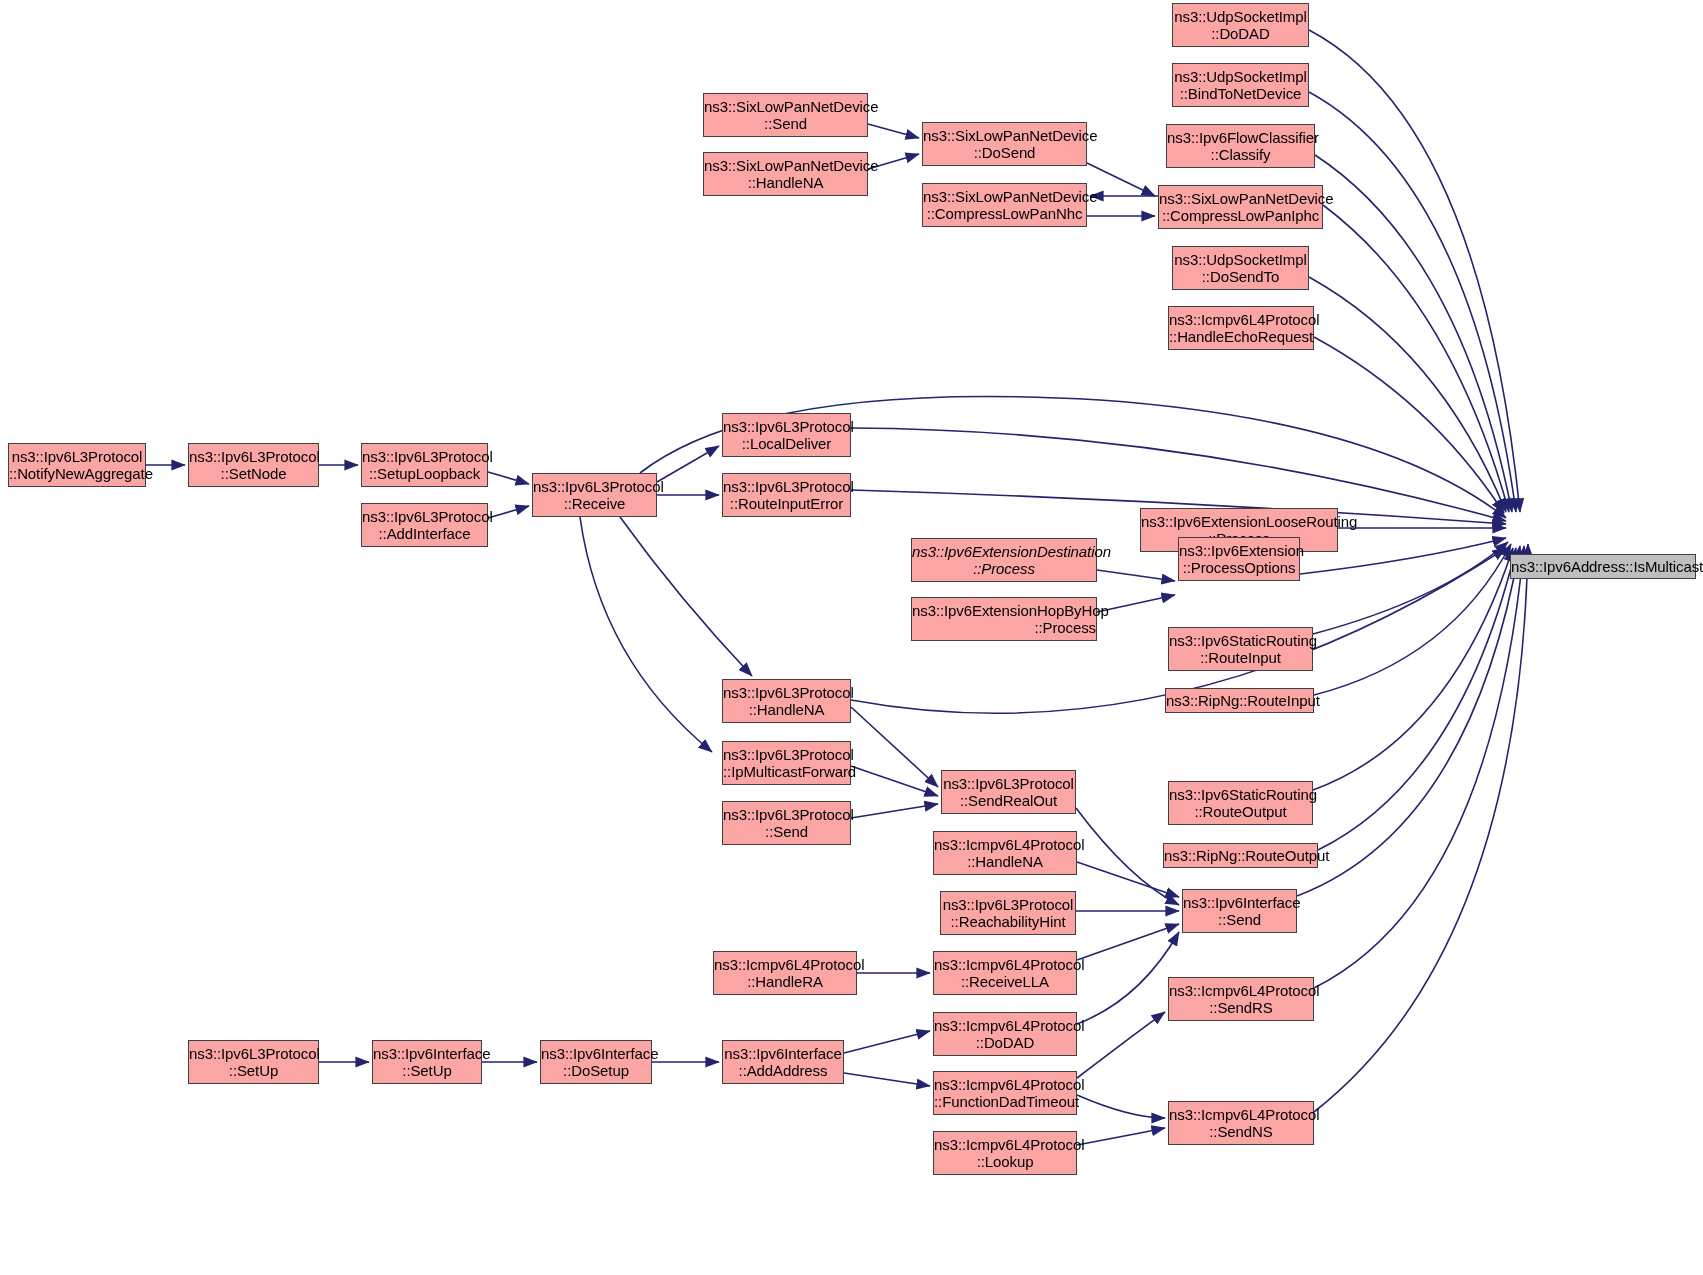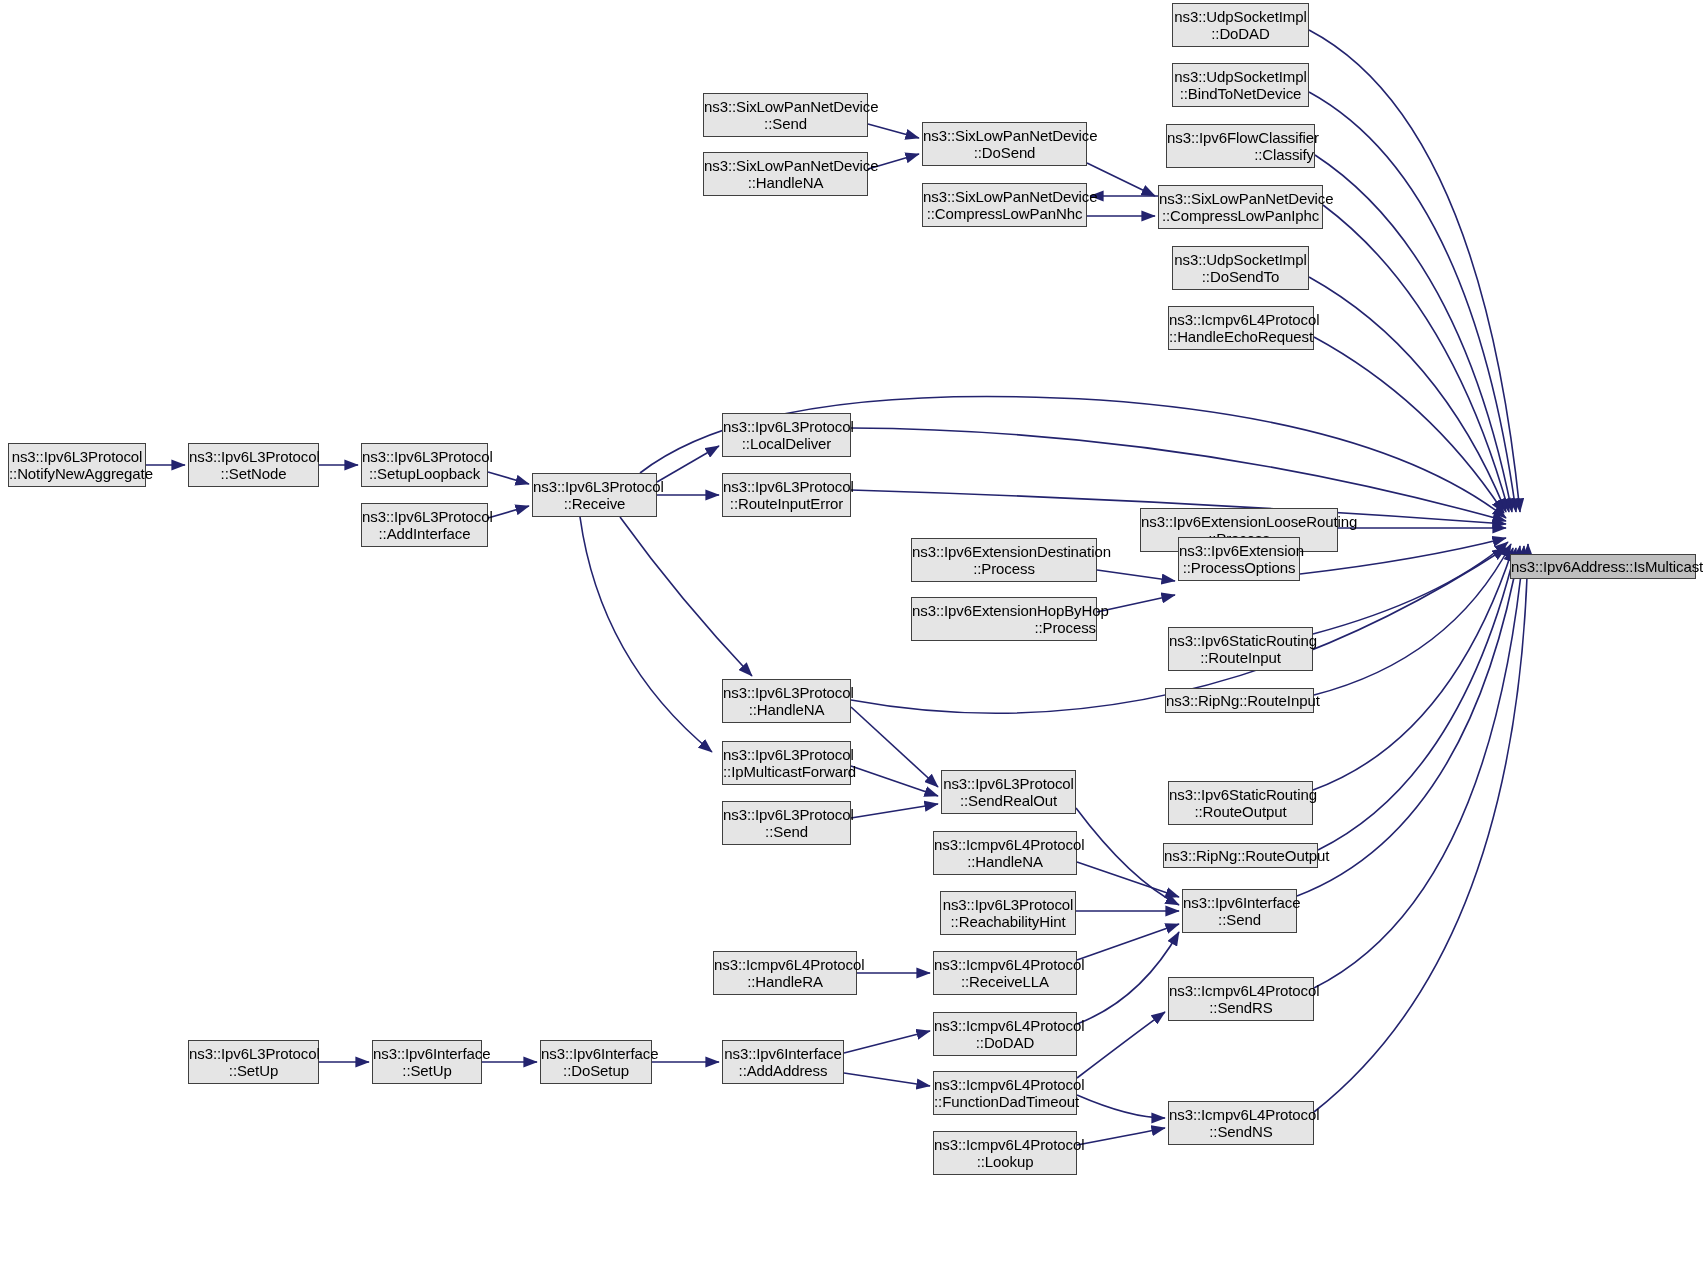--- a/index.html
+++ b/index.html
@@ -23,21 +23,21 @@
     left: 0;
     top: 0;
     width: 1703px;
     height: 1275px;
     pointer-events: none;
   }
   .node {
     position: absolute;
     box-sizing: border-box;
     border: 1px solid #404040;
-    background: #e5e5e5;
+    background: #fca5a5;
     color: #000000;
     font-size: 15px;
     line-height: 17.5px;
     text-align: center;
     display: flex;
     flex-direction: column;
     align-items: center;
     justify-content: center;
     white-space: pre-line;
     letter-spacing: -0.1px;
@@ -112,37 +112,37 @@
         <path d="M1314,1112 Q1520,950 1528,544" fill="none" stroke="#23236e" stroke-width="1.6" marker-end="url(#arrowhead)"></path>
         <path d="M1077,1078 Q1140,1030 1165,1012" fill="none" stroke="#23236e" stroke-width="1.6" marker-end="url(#arrowhead)"></path>
         <path d="M319,1062 L369,1062" fill="none" stroke="#23236e" stroke-width="1.6" marker-end="url(#arrowhead)"></path>
         <path d="M482,1062 L537,1062" fill="none" stroke="#23236e" stroke-width="1.6" marker-end="url(#arrowhead)"></path>
         <path d="M652,1062 L719,1062" fill="none" stroke="#23236e" stroke-width="1.6" marker-end="url(#arrowhead)"></path>
       </g>
   </svg>
   <div id="nodes">
       <div class="node" style="left: 1172px; top: 3px; width: 137px; height: 44px;"><span>ns3::UdpSocketImpl</span><span>::DoDAD</span></div>
       <div class="node" style="left: 1172px; top: 63px; width: 137px; height: 44px;"><span>ns3::UdpSocketImpl</span><span>::BindToNetDevice</span></div>
-      <div class="node" style="left: 1166px; top: 124px; width: 149px; height: 44px; text-align: right;"><span>ns3::Ipv6FlowClassifier</span><span>::Classify</span></div>
+      <div class="node" style="left: 1166px; top: 124px; width: 149px; height: 44px;"><span>ns3::Ipv6FlowClassifier</span><span>::Classify</span></div>
       <div class="node" style="left: 703px; top: 93px; width: 165px; height: 44px;"><span>ns3::SixLowPanNetDevice</span><span>::Send</span></div>
       <div class="node" style="left: 703px; top: 152px; width: 165px; height: 44px;"><span>ns3::SixLowPanNetDevice</span><span>::HandleNA</span></div>
       <div class="node" style="left: 922px; top: 122px; width: 165px; height: 44px;"><span>ns3::SixLowPanNetDevice</span><span>::DoSend</span></div>
       <div class="node" style="left: 922px; top: 183px; width: 165px; height: 44px;"><span>ns3::SixLowPanNetDevice</span><span>::CompressLowPanNhc</span></div>
       <div class="node" style="left: 1158px; top: 185px; width: 165px; height: 44px;"><span>ns3::SixLowPanNetDevice</span><span>::CompressLowPanIphc</span></div>
       <div class="node" style="left: 1172px; top: 246px; width: 137px; height: 44px;"><span>ns3::UdpSocketImpl</span><span>::DoSendTo</span></div>
       <div class="node" style="left: 1168px; top: 306px; width: 146px; height: 44px;"><span>ns3::Icmpv6L4Protocol</span><span>::HandleEchoRequest</span></div>
       <div class="node" style="left: 8px; top: 443px; width: 138px; height: 44px;"><span>ns3::Ipv6L3Protocol</span><span>::NotifyNewAggregate</span></div>
       <div class="node" style="left: 188px; top: 443px; width: 131px; height: 44px;"><span>ns3::Ipv6L3Protocol</span><span>::SetNode</span></div>
       <div class="node" style="left: 361px; top: 443px; width: 127px; height: 44px;"><span>ns3::Ipv6L3Protocol</span><span>::SetupLoopback</span></div>
       <div class="node" style="left: 361px; top: 503px; width: 127px; height: 44px;"><span>ns3::Ipv6L3Protocol</span><span>::AddInterface</span></div>
       <div class="node" style="left: 532px; top: 473px; width: 125px; height: 44px;"><span>ns3::Ipv6L3Protocol</span><span>::Receive</span></div>
       <div class="node" style="left: 722px; top: 413px; width: 129px; height: 44px;"><span>ns3::Ipv6L3Protocol</span><span>::LocalDeliver</span></div>
       <div class="node" style="left: 722px; top: 473px; width: 129px; height: 44px;"><span>ns3::Ipv6L3Protocol</span><span>::RouteInputError</span></div>
       <div class="node" style="left: 1140px; top: 508px; width: 198px; height: 44px;"><span>ns3::Ipv6ExtensionLooseRouting</span><span>::Process</span></div>
-      <div class="node" style="left: 911px; top: 538px; width: 186px; height: 44px;"><span>ns3::Ipv6ExtensionDestination</span><span>::Process</span></div>
+      <div class="node" style="left: 911px; top: 538px; width: 186px; height: 44px; font-style: italic;"><span>ns3::Ipv6ExtensionDestination</span><span>::Process</span></div>
       <div class="node" style="left: 911px; top: 597px; width: 186px; height: 44px; text-align: right;"><span>ns3::Ipv6ExtensionHopByHop</span><span>::Process</span></div>
       <div class="node" style="left: 1178px; top: 537px; width: 122px; height: 44px;"><span>ns3::Ipv6Extension</span><span>::ProcessOptions</span></div>
       <div class="node" style="left: 1168px; top: 627px; width: 145px; height: 44px;"><span>ns3::Ipv6StaticRouting</span><span>::RouteInput</span></div>
       <div class="node" style="left: 1165px; top: 688px; width: 149px; height: 25px; text-align: right;"><span>ns3::RipNg::RouteInput</span></div>
       <div class="node highlight" style="left: 1510px; top: 515px; width: 186px; height: 25px; margin-top: 39px;"><span>ns3::Ipv6Address::IsMulticast</span></div>
       <div class="node" style="left: 722px; top: 679px; width: 129px; height: 44px;"><span>ns3::Ipv6L3Protocol</span><span>::HandleNA</span></div>
       <div class="node" style="left: 722px; top: 741px; width: 129px; height: 44px;"><span>ns3::Ipv6L3Protocol</span><span>::IpMulticastForward</span></div>
       <div class="node" style="left: 722px; top: 801px; width: 129px; height: 44px;"><span>ns3::Ipv6L3Protocol</span><span>::Send</span></div>
       <div class="node" style="left: 941px; top: 770px; width: 135px; height: 44px;"><span>ns3::Ipv6L3Protocol</span><span>::SendRealOut</span></div>
       <div class="node" style="left: 1168px; top: 781px; width: 145px; height: 44px;"><span>ns3::Ipv6StaticRouting</span><span>::RouteOutput</span></div>

